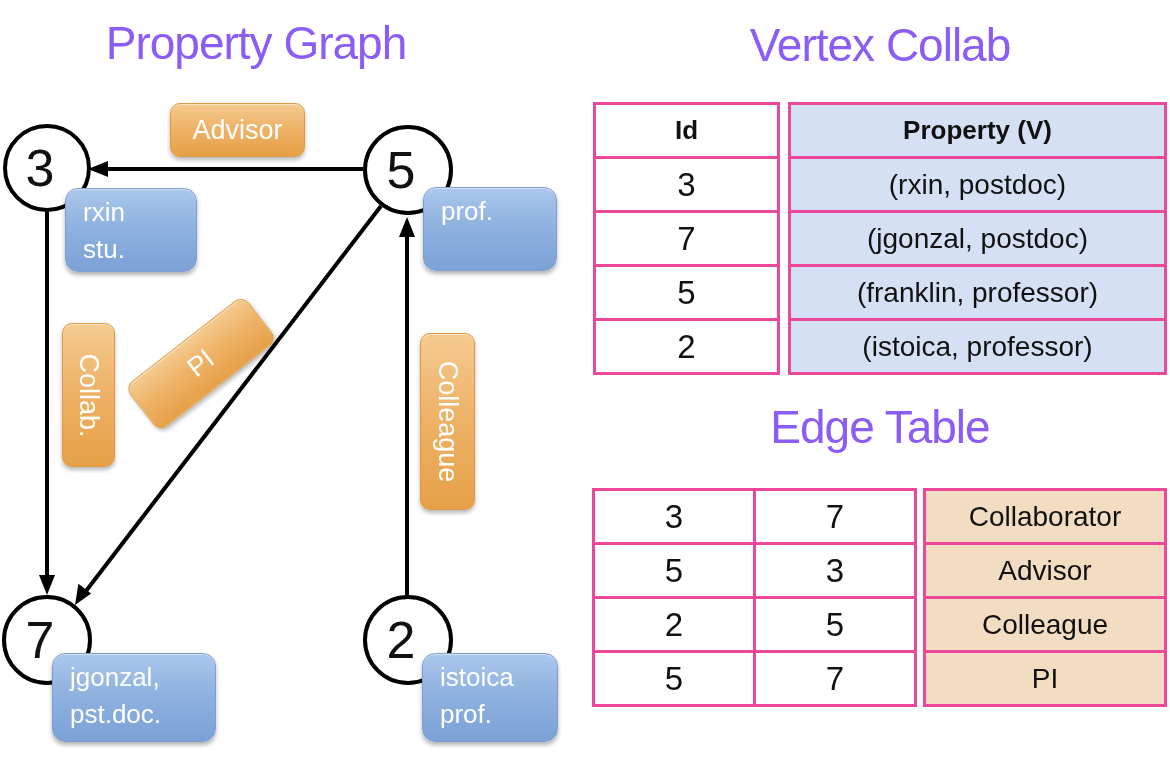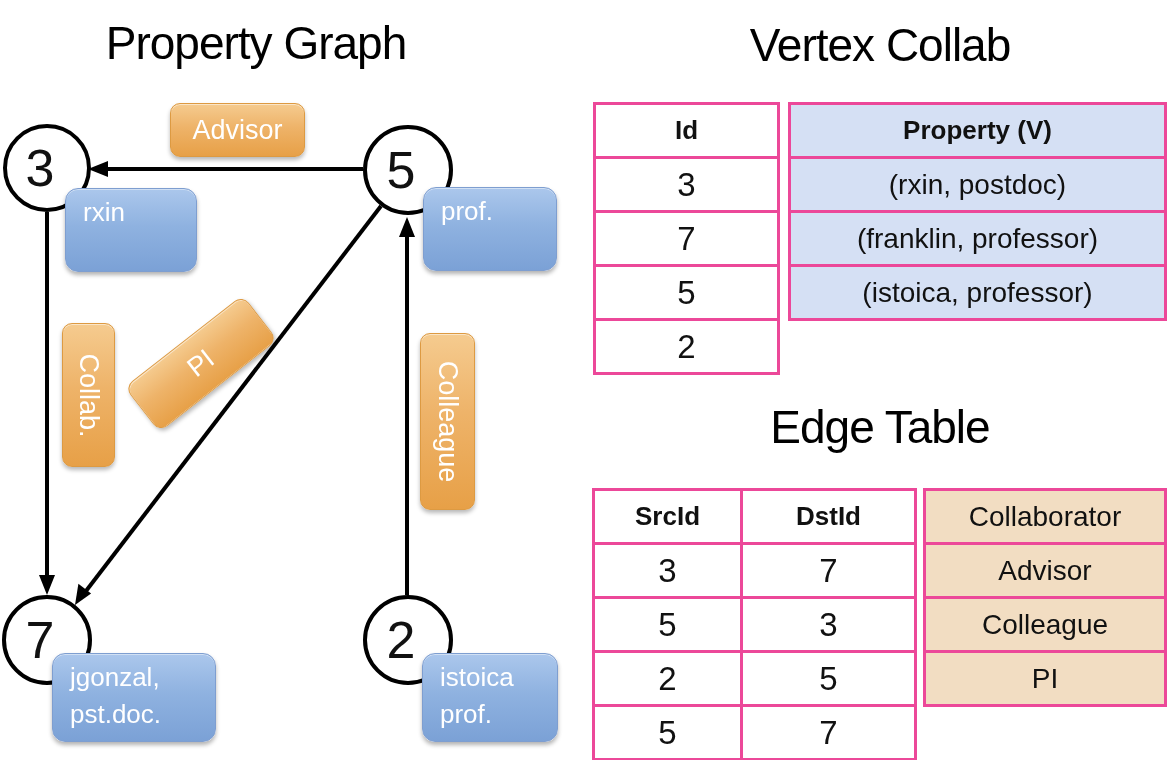--- a/index.html
+++ b/index.html
@@ -2,21 +2,21 @@
 <html><head>
 <meta charset="utf-8">
 <style>
   html,body{margin:0;padding:0;background:#fff;}
   #canvas{
     position:relative;width:1170px;height:760px;background:#fff;overflow:hidden;
     font-family:"Liberation Sans",sans-serif;color:#111;
   }
   .title{
     position:absolute;text-align:center;font-size:46px;font-weight:400;
-    letter-spacing:-1px;color:#000000;white-space:nowrap;
+    letter-spacing:-1px;color:#8b5cf6;white-space:nowrap;
   }
   
   .node{
     position:absolute;border:4px solid #000;border-radius:50%;background:#fff;
     display:flex;align-items:center;justify-content:center;
     font-size:52px;font-weight:300;color:#111;box-sizing:border-box;
   }
   .node span{transform:translateX(-7px);}
   
   .vbox{
@@ -91,20 +91,21 @@
     </div>
   <div class="node" style="left:2px;top:595px;width:90px;height:90px;">
       <span>7</span>
     </div>
   <div class="node" style="left:363px;top:595px;width:90px;height:90px;">
       <span>2</span>
     </div>
 
   <div class="vbox" style="left:65px;top:188px;width:132px;height:84px;">
     <div>rxin</div>
+    <div>stu.</div>
   </div>
   <div class="vbox" style="left:423px;top:187px;width:134px;height:84px;">
     <div>prof.</div>
   </div>
   <div class="vbox" style="left:52px;top:653px;width:164px;height:89px;">
     <div>jgonzal,</div>
     <div>pst.doc.</div>
   </div>
   <div class="vbox" style="left:422px;top:653px;width:136px;height:89px;">
     <div>istoica</div>
@@ -146,34 +147,33 @@
 
   <table style="left:788px;top:102px;width:379px;">
     <tbody>
         <tr>
           <td class="hdr bluecell">Property (V)</td>
         </tr>
     <tr>
           <td class="bluecell">(rxin, postdoc)</td>
         </tr>
     <tr>
+          <td class="bluecell">(jgonzal, postdoc)</td>
+        </tr>
+    <tr>
           <td class="bluecell">(franklin, professor)</td>
         </tr>
     <tr>
           <td class="bluecell">(istoica, professor)</td>
         </tr>
   </tbody>
     </table>
 
   <table style="left:592px;top:488px;width:325px;">
     <tbody>
-        <tr>
-      <td class="hdr" style="width:148px;">SrcId</td>
-      <td class="hdr">DstId</td>
-    </tr>
     <tr>
       <td class="num">3</td>
       <td class="num">7</td>
     </tr>
     <tr>
       <td class="num">5</td>
       <td class="num">3</td>
     </tr>
     <tr>
       <td class="num">2</td>

